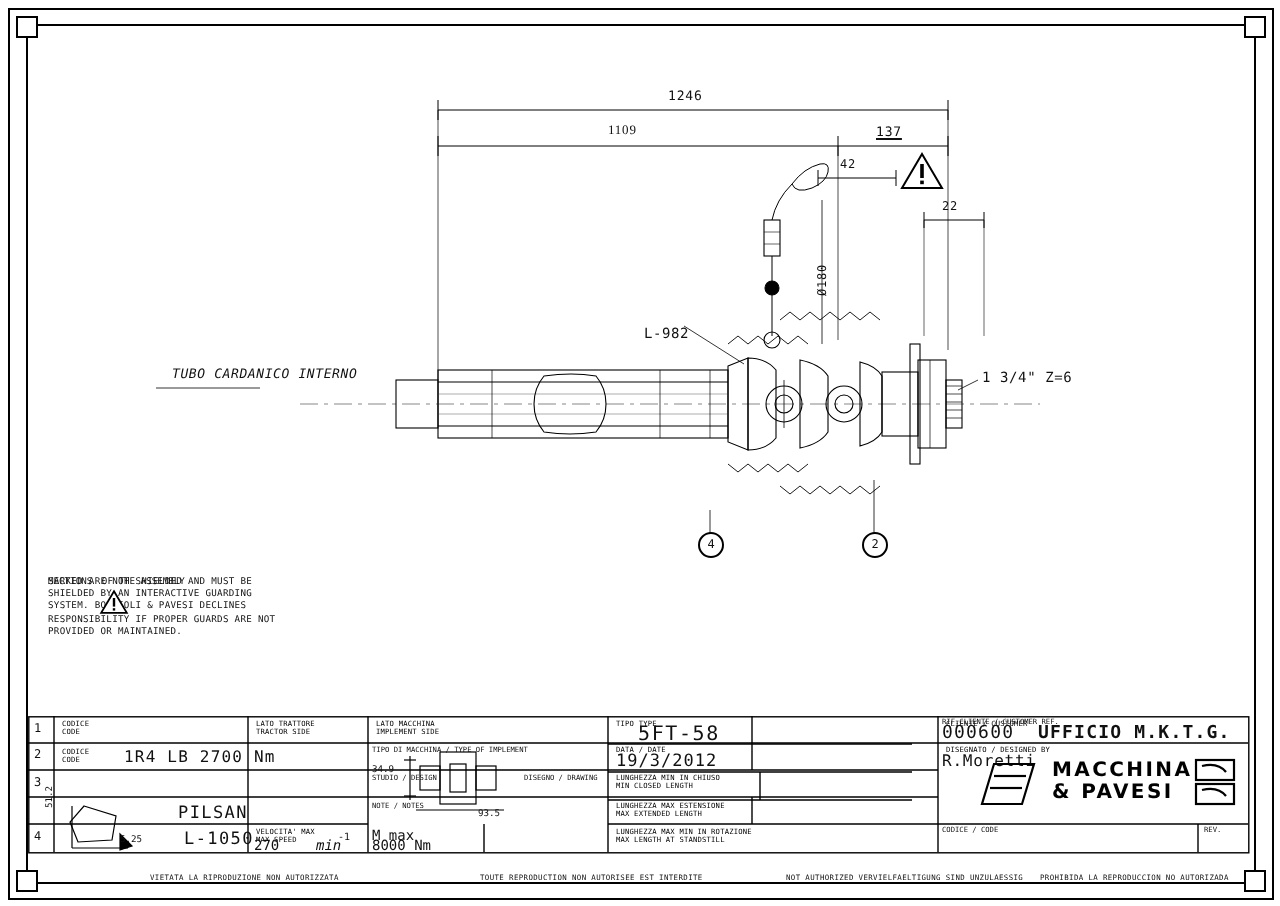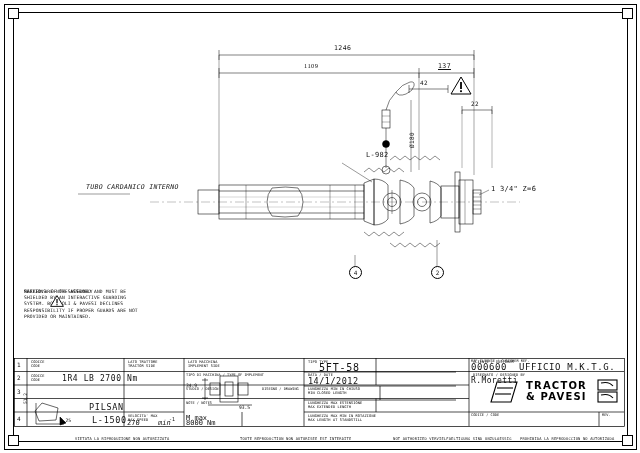--- a/index.html
+++ b/index.html
@@ -154,21 +154,21 @@
       <line x1="382" y1="116" x2="390" y2="116" stroke-width="0.3"></line>
       <line x1="382" y1="122" x2="390" y2="122" stroke-width="0.3"></line>
       <path d="M386 110 q2 -10 10 -18" stroke-width="0.5"></path>
       <path d="M396 92 q6 -8 14 -10 q5 -1 4 4 q-1 5 -8 8 q-8 3 -10 -2 z" stroke-width="0.5"></path>
       <circle cx="386" cy="144" r="3.5" fill="#000"></circle>
       <circle cx="386" cy="170" r="4"></circle>
     </g>
   </svg>
 
   <div class="lbl it" style="left:86px;top:184px;font-size:6.5px;">TUBO CARDANICO INTERNO</div>
-  <div class="lbl" style="left:322px;top:152px;font-size:7px;margin-left:44px;">L-982</div>
+  <div class="lbl" style="left:322px;top:164px;font-size:7px;">L-982</div>
   <div class="lbl" style="left:491px;top:186px;font-size:7px;">1 3/4" Z=6</div>
 
   <div class="balloon" style="left:349px;top:266px;">4</div>
   <div class="balloon" style="left:431px;top:266px;">2</div>
 
   <div class="warnbox">
     <div style="position:relative;margin-top:4px;">
       <div class="warntxt">MARKED           ARE NOT SHIELDED
 AND MUST BE SHIELDED BY
 AN INTERACTIVE GUARDING
@@ -224,21 +224,21 @@
     <div style="position:absolute;left:3px;top:16px;" class="rownum">2</div>
     <div style="position:absolute;left:3px;top:30px;" class="rownum">3</div>
     <div style="position:absolute;left:3px;top:57px;" class="rownum">4</div>
 
     <div class="hd" style="position:absolute;left:15px;top:1px;">CODICE
 CODE</div>
     <div class="hd" style="position:absolute;left:15px;top:15px;">CODICE
 CODE</div>
     <div style="position:absolute;left:48px;top:16px;font-size:8px;letter-spacing:.6px;">1R4  LB 2700 Nm</div>
     <div style="position:absolute;left:75px;top:44px;font-size:8.5px;letter-spacing:.7px;">PILSAN</div>
-    <div style="position:absolute;left:78px;top:57px;font-size:8.5px;letter-spacing:.7px;">L-1500</div>
+    <div style="position:absolute;left:78px;top:57px;font-size:8.5px;letter-spacing:.7px;">L-1050</div>
 
     <svg style="position:absolute;left:16px;top:42px;" width="54" height="25">
       <g stroke="#000" fill="none" stroke-width="0.6">
         <path d="M12 3 L28 8 L26 20 L9 21 L5 11 Z"></path>
         <line x1="6" y1="3" x2="6" y2="24"></line>
         <line x1="6" y1="24" x2="34" y2="24"></line>
         <path d="M30 17 l6 6 l-6 2 z" fill="#000"></path>
       </g>
     </svg>
     <div style="position:absolute;left:9px;top:46px;font-size:4.6px;transform:rotate(-90deg);transform-origin:0 0;">51.2</div>
@@ -268,31 +268,31 @@
       </g>
     </svg>
     <div style="position:absolute;left:172px;top:25px;font-size:4.6px;">34.9</div>
     <div style="position:absolute;left:225px;top:47px;font-size:4.6px;">93.5</div>
     <div style="position:absolute;left:172px;top:56px;font-size:7px;">M max</div>
     <div style="position:absolute;left:172px;top:61px;font-size:7px;">8000 Nm</div>
 
     <div class="hd" style="position:absolute;left:292px;top:1px;">TIPO TYPE</div>
     <div style="position:absolute;left:305px;top:4px;font-size:10px;letter-spacing:.8px;">5FT-58</div>
     <div class="hd" style="position:absolute;left:292px;top:14px;">DATA / DATE</div>
-    <div style="position:absolute;left:294px;top:18px;font-size:8.5px;letter-spacing:.5px;">14/1/2012</div>
+    <div style="position:absolute;left:294px;top:18px;font-size:8.5px;letter-spacing:.5px;">19/3/2012</div>
     <div class="hd" style="position:absolute;left:292px;top:28px;">LUNGHEZZA MIN IN CHIUSO
 MIN CLOSED LENGTH</div>
     <div class="hd" style="position:absolute;left:292px;top:41.5px;">LUNGHEZZA MAX ESTENSIONE
 MAX EXTENDED LENGTH</div>
     <div class="hd" style="position:absolute;left:292px;top:55px;">LUNGHEZZA MAX MIN IN ROTAZIONE
 MAX LENGTH AT STANDSTILL</div>
 
     <div class="hd" style="position:absolute;left:457px;top:1px;">CLIENTE / CUSTOMER</div>
     <div style="position:absolute;left:457px;top:4px;font-size:9px;letter-spacing:.6px;">000600</div>
-    <div style="position:absolute;left:505px;top:4px;font-size:9px;letter-spacing:.6px;">UFFICIO M.K.T.G.</div>
+    <div style="position:absolute;left:505px;top:4px;font-size:9px;letter-spacing:.6px;font-weight:bold;">UFFICIO M.K.T.G.</div>
     <div class="hd" style="position:absolute;left:457px;top:14px;">DISEGNATO / DESIGNED BY</div>
     <div style="position:absolute;left:457px;top:18px;font-size:8px;letter-spacing:.4px;">R.Moretti</div>
   </div>
 
   <svg style="position:absolute;left:14px;top:358px;" width="611" height="69">
     <g stroke="#000" stroke-width="0.7" fill="none">
       <line x1="173" y1="372" x2="173" y2="372"></line>
     </g>
   </svg>
 
@@ -314,21 +314,21 @@
 
   <div class="logo" style="left:487px;top:380px;">
     <svg width="34" height="26" viewBox="0 0 34 26">
       <g stroke="#000" fill="none" stroke-width="1.1">
         <path d="M10 2 L30 2 L24 22 L4 22 Z"></path>
         <path d="M10 8 L26 8"></path>
         <path d="M8 14 L24 14"></path>
       </g>
     </svg>
   </div>
-  <div class="logotxt" style="position:absolute;left:526px;top:381px;">TRACTOR</div>
+  <div class="logotxt" style="position:absolute;left:526px;top:381px;">MACCHINA</div>
   <div class="logotxt" style="position:absolute;left:526px;top:392px;">&amp; PAVESI</div>
   <svg style="position:absolute;left:597px;top:379px;" width="22" height="25">
     <g stroke="#000" fill="none" stroke-width="1.1">
       <rect x="1" y="1" width="19" height="10"></rect>
       <rect x="1" y="13" width="19" height="10"></rect>
       <path d="M4 4 q8 -2 12 3"></path>
       <path d="M4 16 q8 -2 12 3"></path>
     </g>
   </svg>
 

